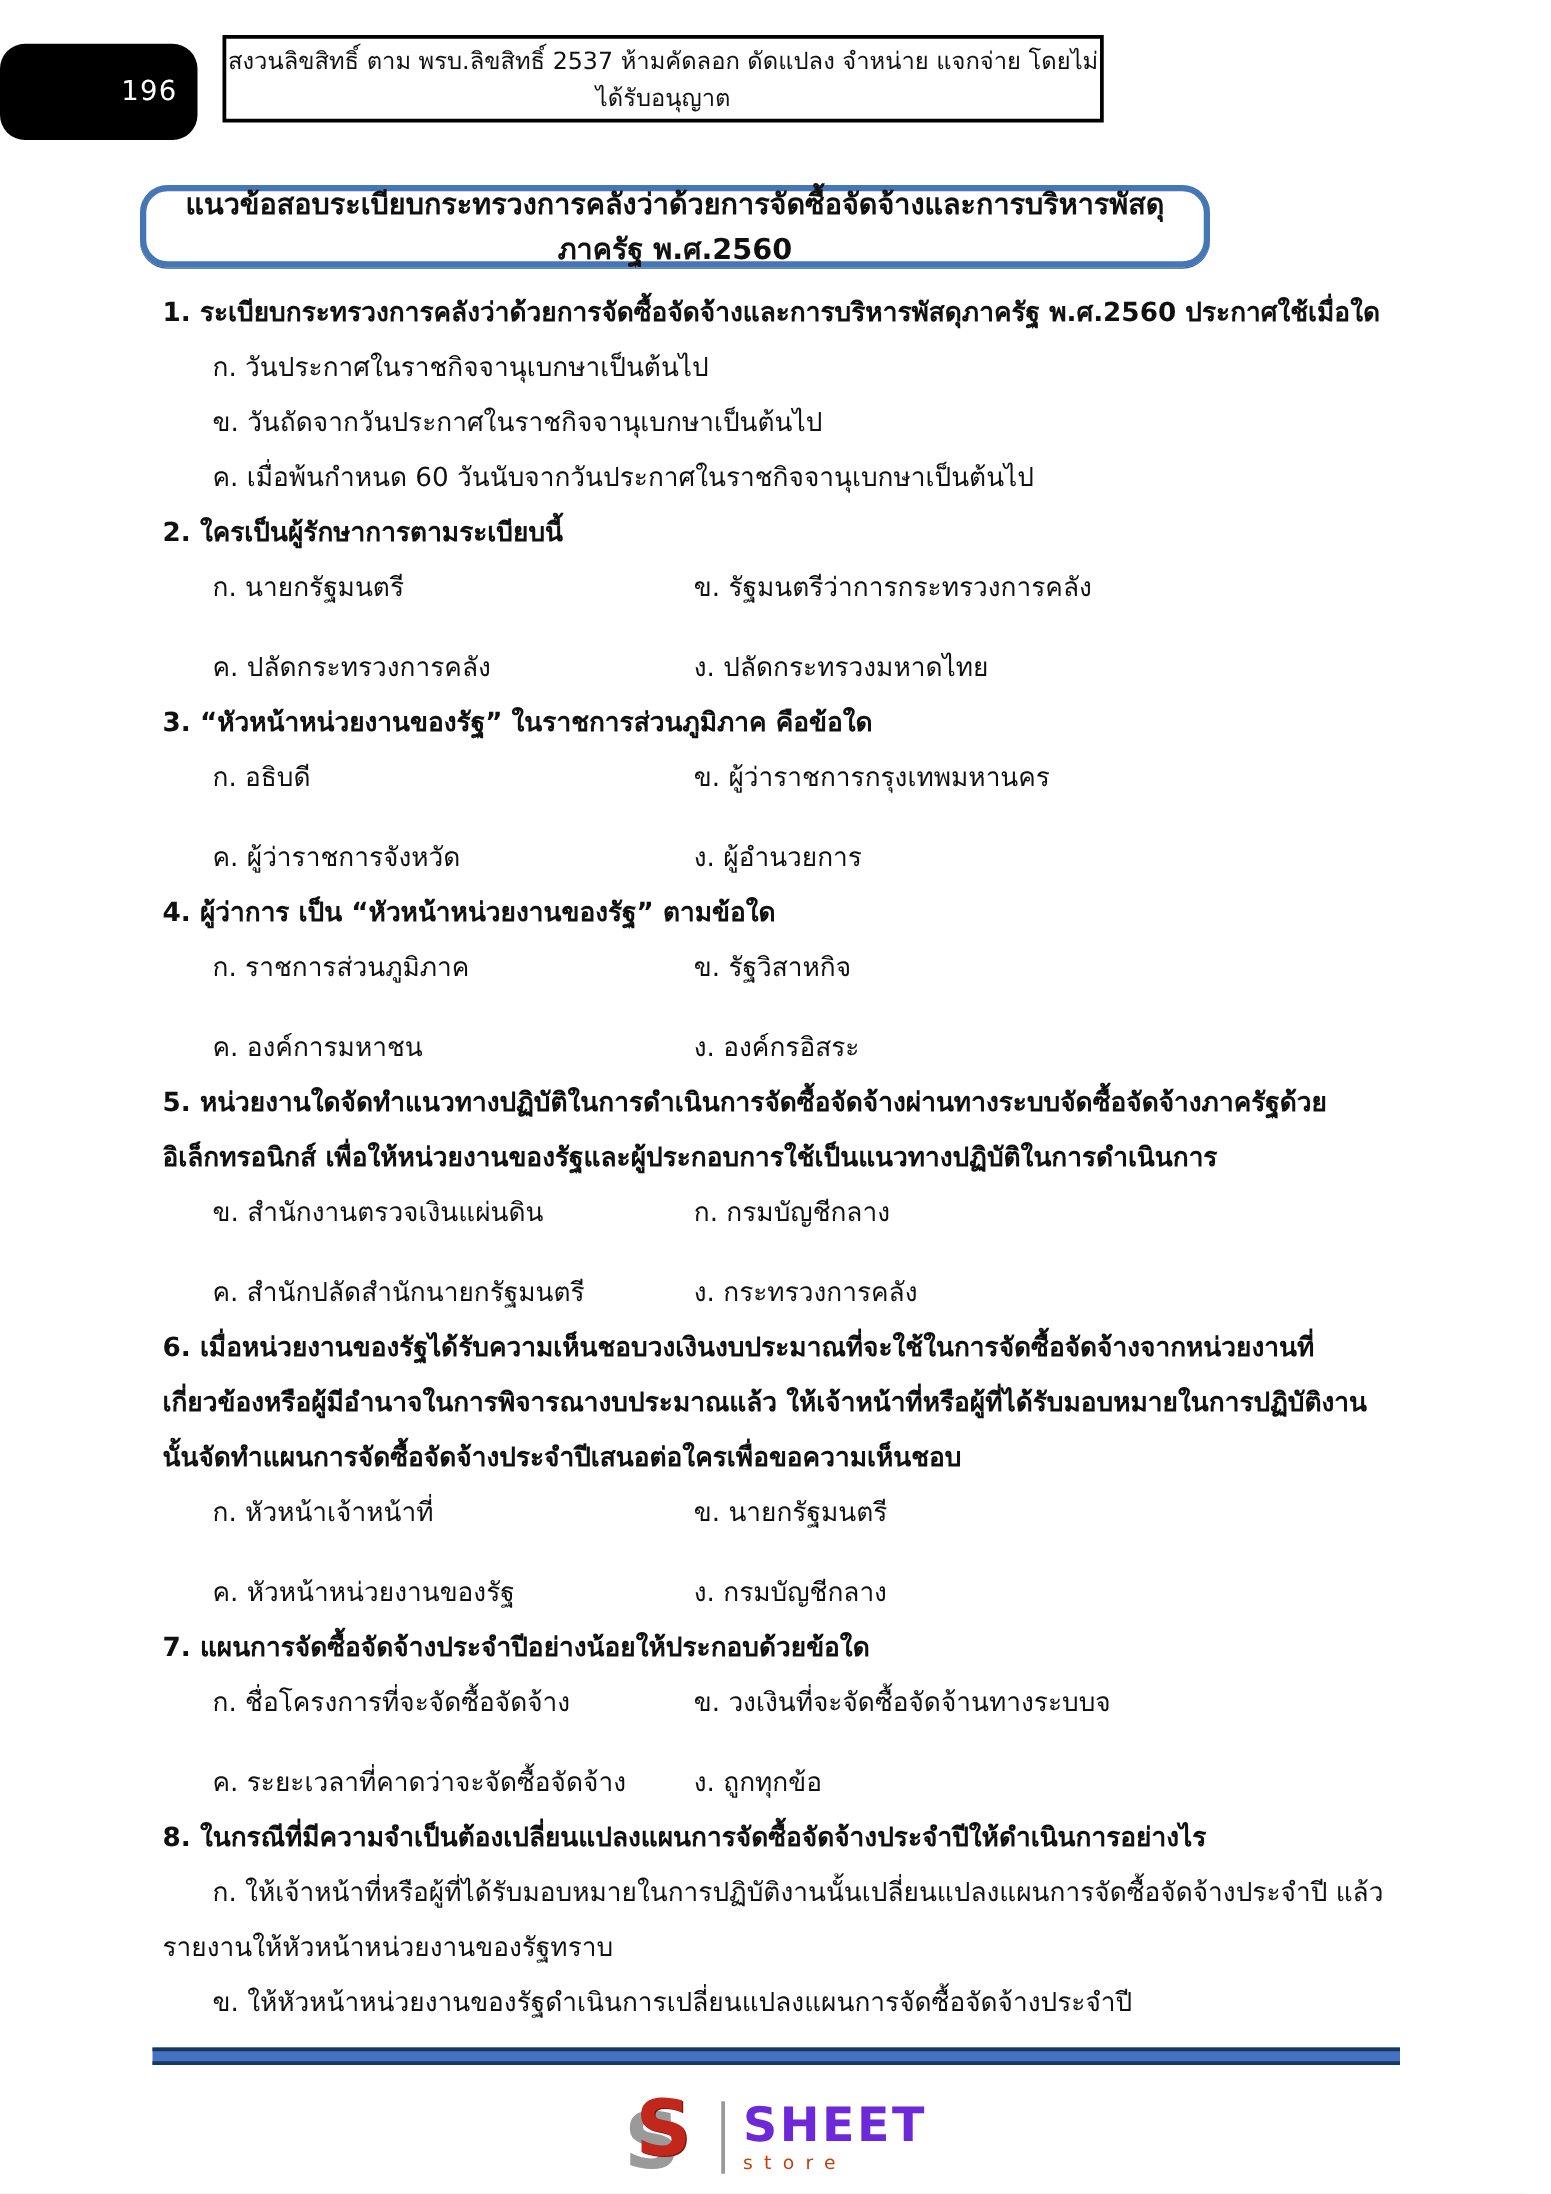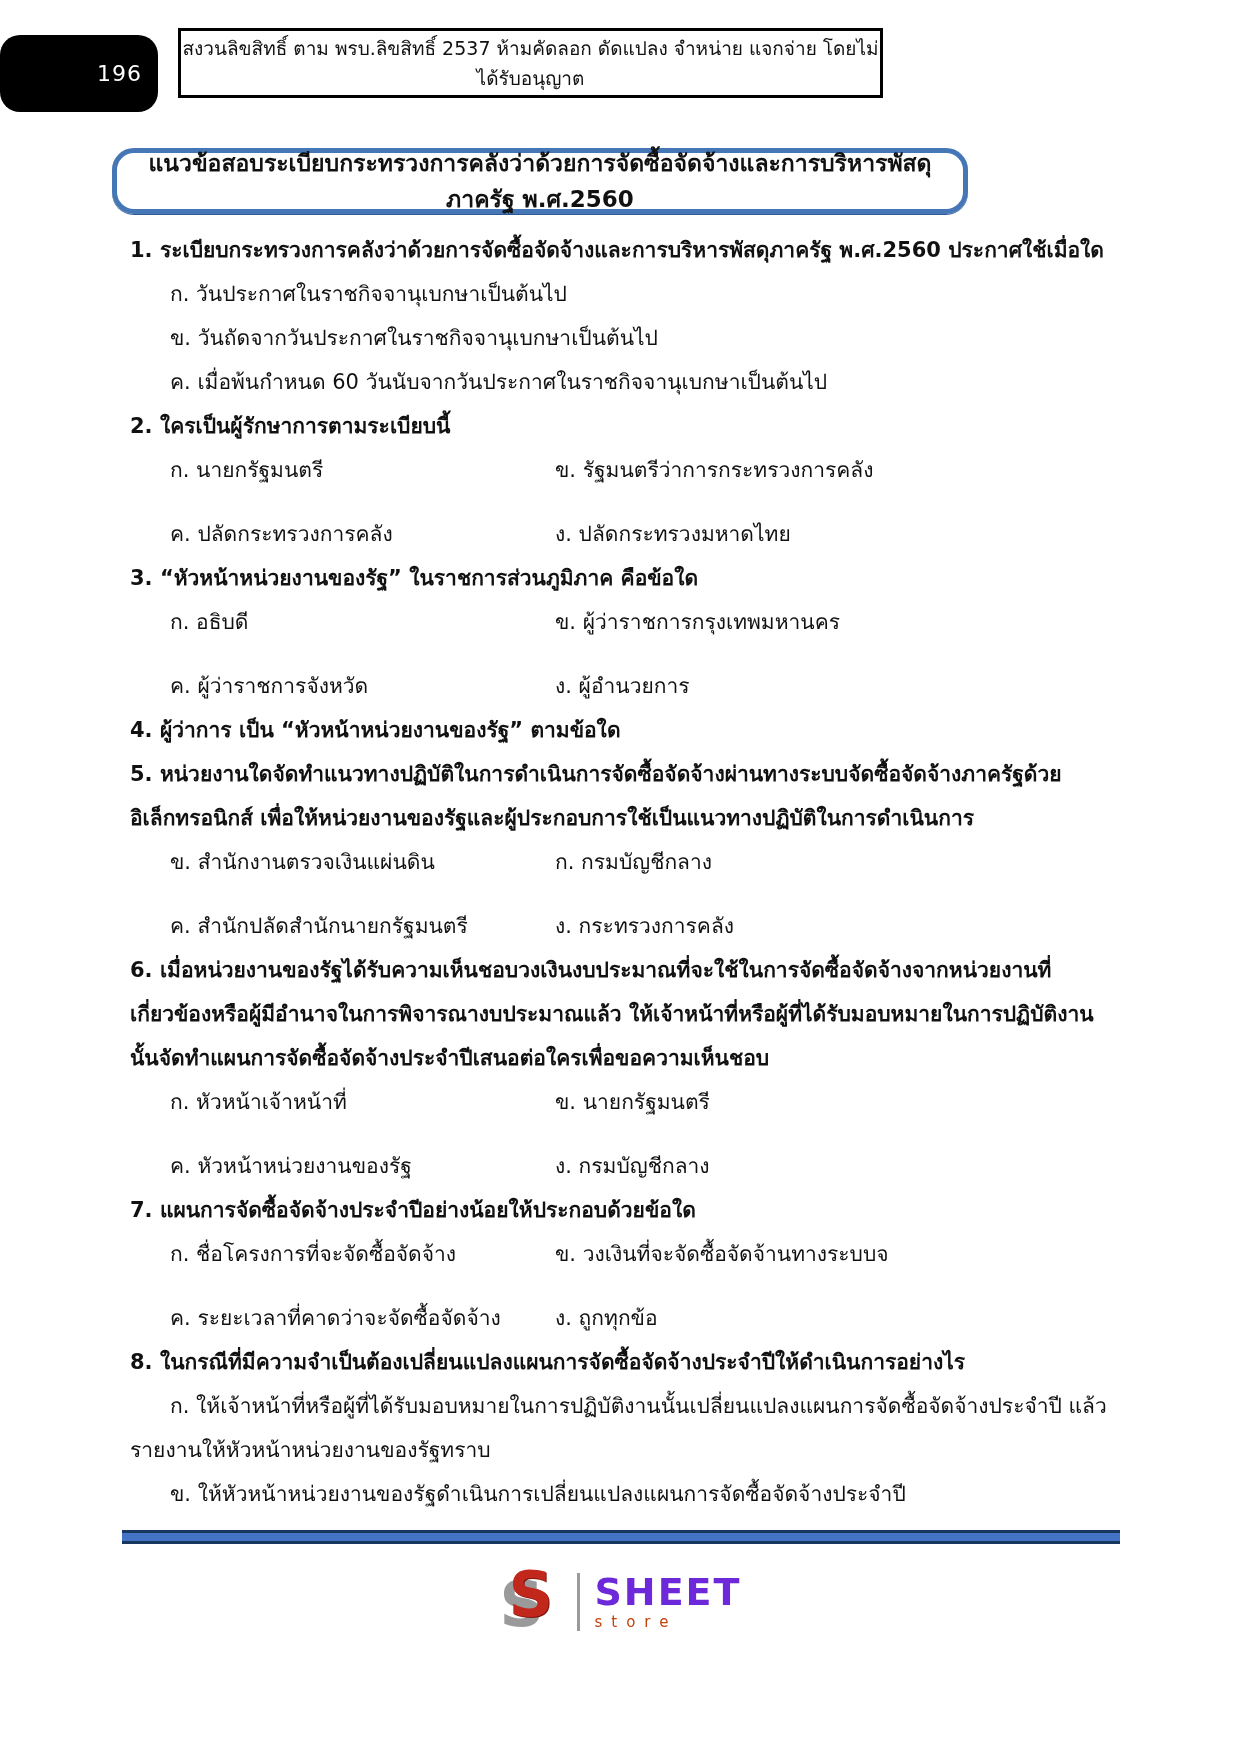--- a/index.html
+++ b/index.html
@@ -135,20 +135,26 @@
         <div class="q-text">3. “หัวหน้าหน่วยงานของรัฐ” ในราชการส่วนภูมิภาค คือข้อใด</div>
         <div class="options grid">
           <div class="option">ก. อธิบดี</div>
           <div class="option">ข. ผู้ว่าราชการกรุงเทพมหานคร</div>
           <div class="option">ค. ผู้ว่าราชการจังหวัด</div>
           <div class="option">ง. ผู้อำนวยการ</div>
         </div>
       </div>
       <div class="question-block">
         <div class="q-text">4. ผู้ว่าการ เป็น “หัวหน้าหน่วยงานของรัฐ” ตามข้อใด</div>
+        <div class="options grid">
+          <div class="option">ก. ราชการส่วนภูมิภาค</div>
+          <div class="option">ข. รัฐวิสาหกิจ</div>
+          <div class="option">ค. องค์การมหาชน</div>
+          <div class="option">ง. องค์กรอิสระ</div>
+        </div>
       </div>
       <div class="question-block">
         <div class="q-text">5. หน่วยงานใดจัดทำแนวทางปฏิบัติในการดำเนินการจัดซื้อจัดจ้างผ่านทางระบบจัดซื้อจัดจ้างภาครัฐด้วยอิเล็กทรอนิกส์ เพื่อให้หน่วยงานของรัฐและผู้ประกอบการใช้เป็นแนวทางปฏิบัติในการดำเนินการ</div>
         <div class="options grid">
           <div class="option">ข. สำนักงานตรวจเงินแผ่นดิน</div>
           <div class="option">ก. กรมบัญชีกลาง</div>
           <div class="option">ค. สำนักปลัดสำนักนายกรัฐมนตรี</div>
           <div class="option">ง. กระทรวงการคลัง</div>
         </div>
       </div>

